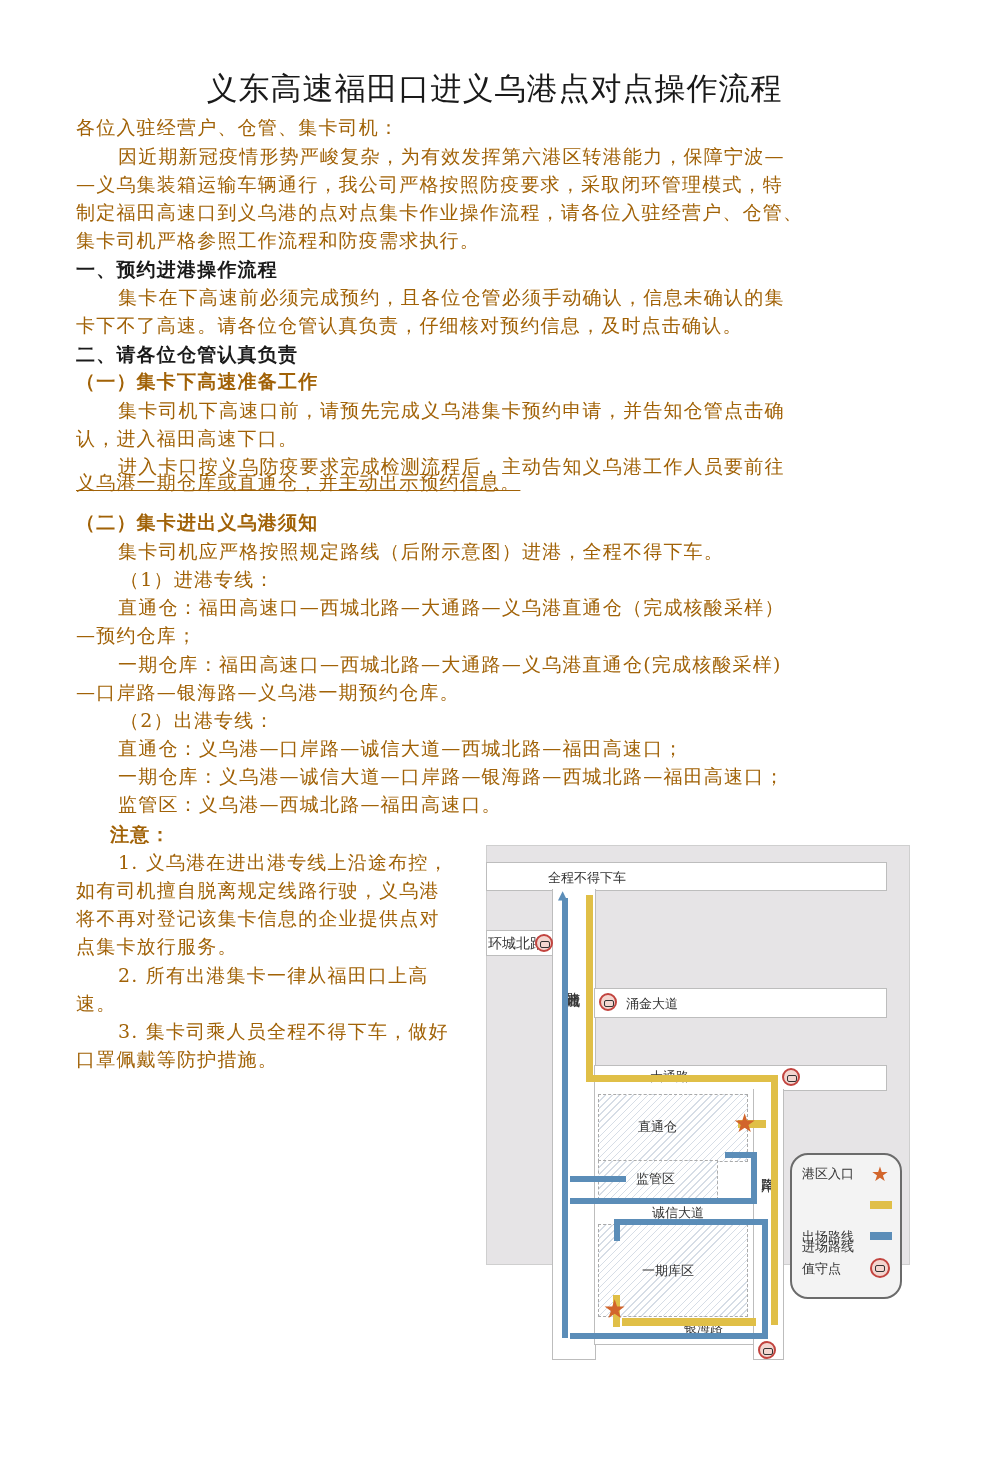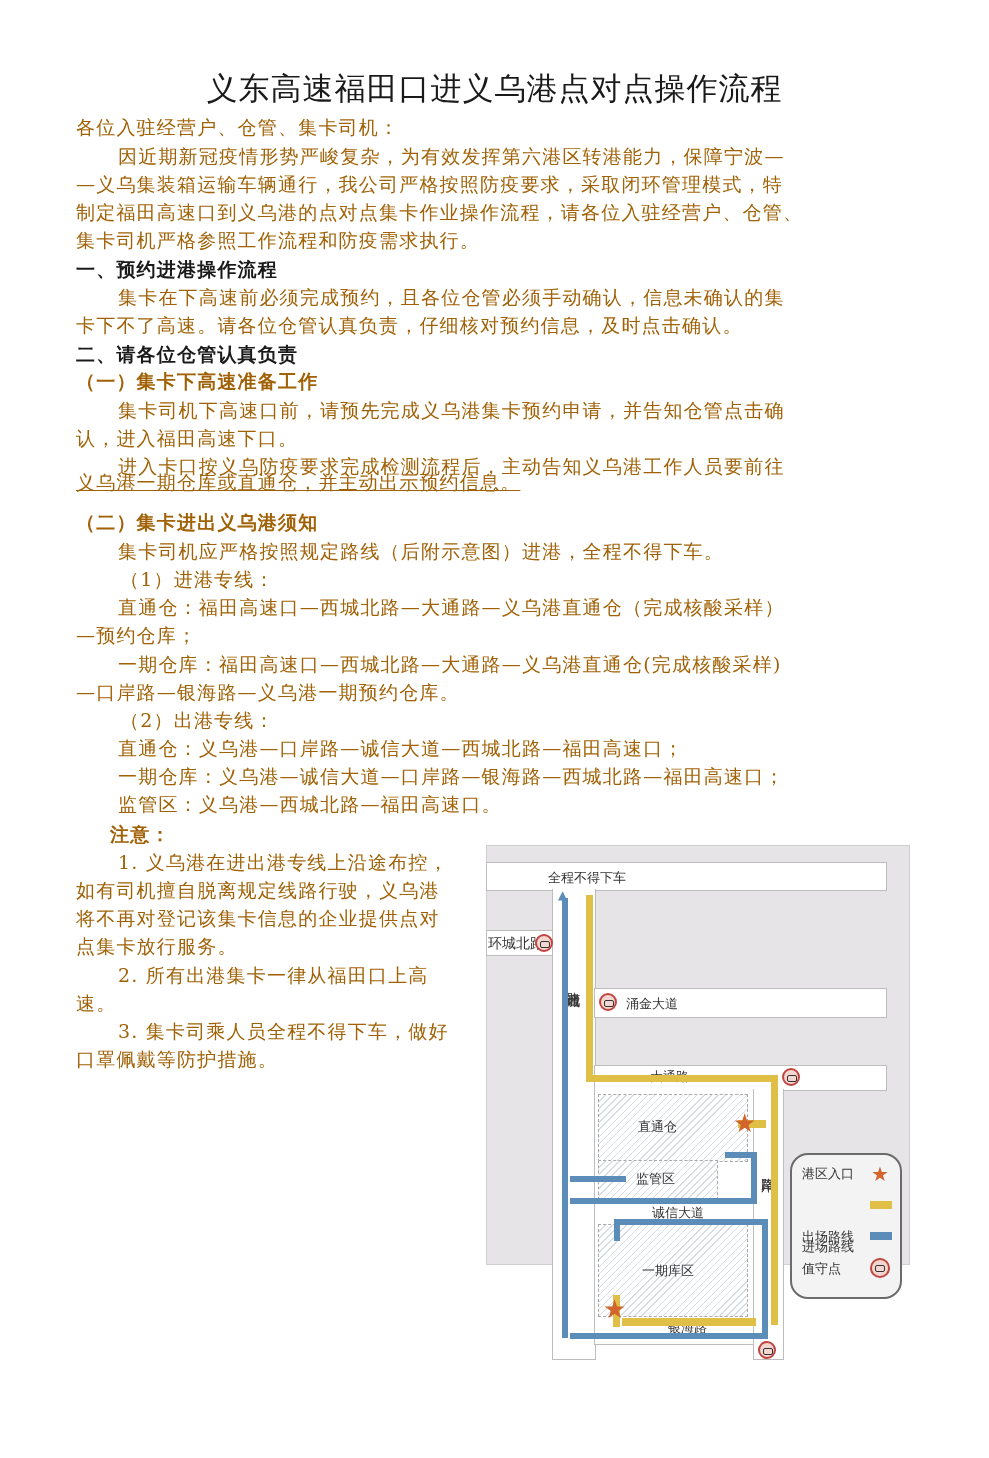--- a/index.html
+++ b/index.html
@@ -100,21 +100,21 @@
 <div class="guard" style="left:782px; top:1068px;"></div>
 
 <div class="block" style="left:598px; top:1094px; width:148px; height:66px;"></div>
 <div class="block" style="left:598px; top:1160px; width:118px; height:38px;"></div>
 <div class="block" style="left:598px; top:1224px; width:148px; height:91px;"></div>
 <div class="lbl" style="left:638px; top:1118px;">直通仓</div>
 <div class="lbl" style="left:636px; top:1170px;">监管区</div>
 <div class="lbl" style="left:642px; top:1262px;">一期库区</div>
 <div class="lbl" style="left:652px; top:1204px;">诚信大道</div>
 <div class="lbl vlbl" style="left:758px; top:1170px;">口岸路</div>
-<div class="lbl" style="left:668px; top:1319px;text-align:right;">银海路</div>
+<div class="lbl" style="left:684px; top:1319px;text-align:right;">银海路</div>
 
 <div class="yel" style="left:586px; top:895px; width:7px; height:186px;"></div>
 <div class="yel" style="left:586px; top:1075px; width:192px; height:7px;"></div>
 <div class="yel" style="left:771px; top:1075px; width:7px; height:250px;"></div>
 <div class="yel" style="left:738px; top:1120px; width:28px; height:8px;"></div>
 <div class="yel" style="left:622px; top:1318px; width:134px; height:8px;"></div>
 <div class="yel" style="left:613px; top:1295px; width:7px; height:32px;"></div>
 <div class="star" style="left:733px; top:1110px;">★</div>
 <div class="star" style="left:603px; top:1296px;">★</div>
 

